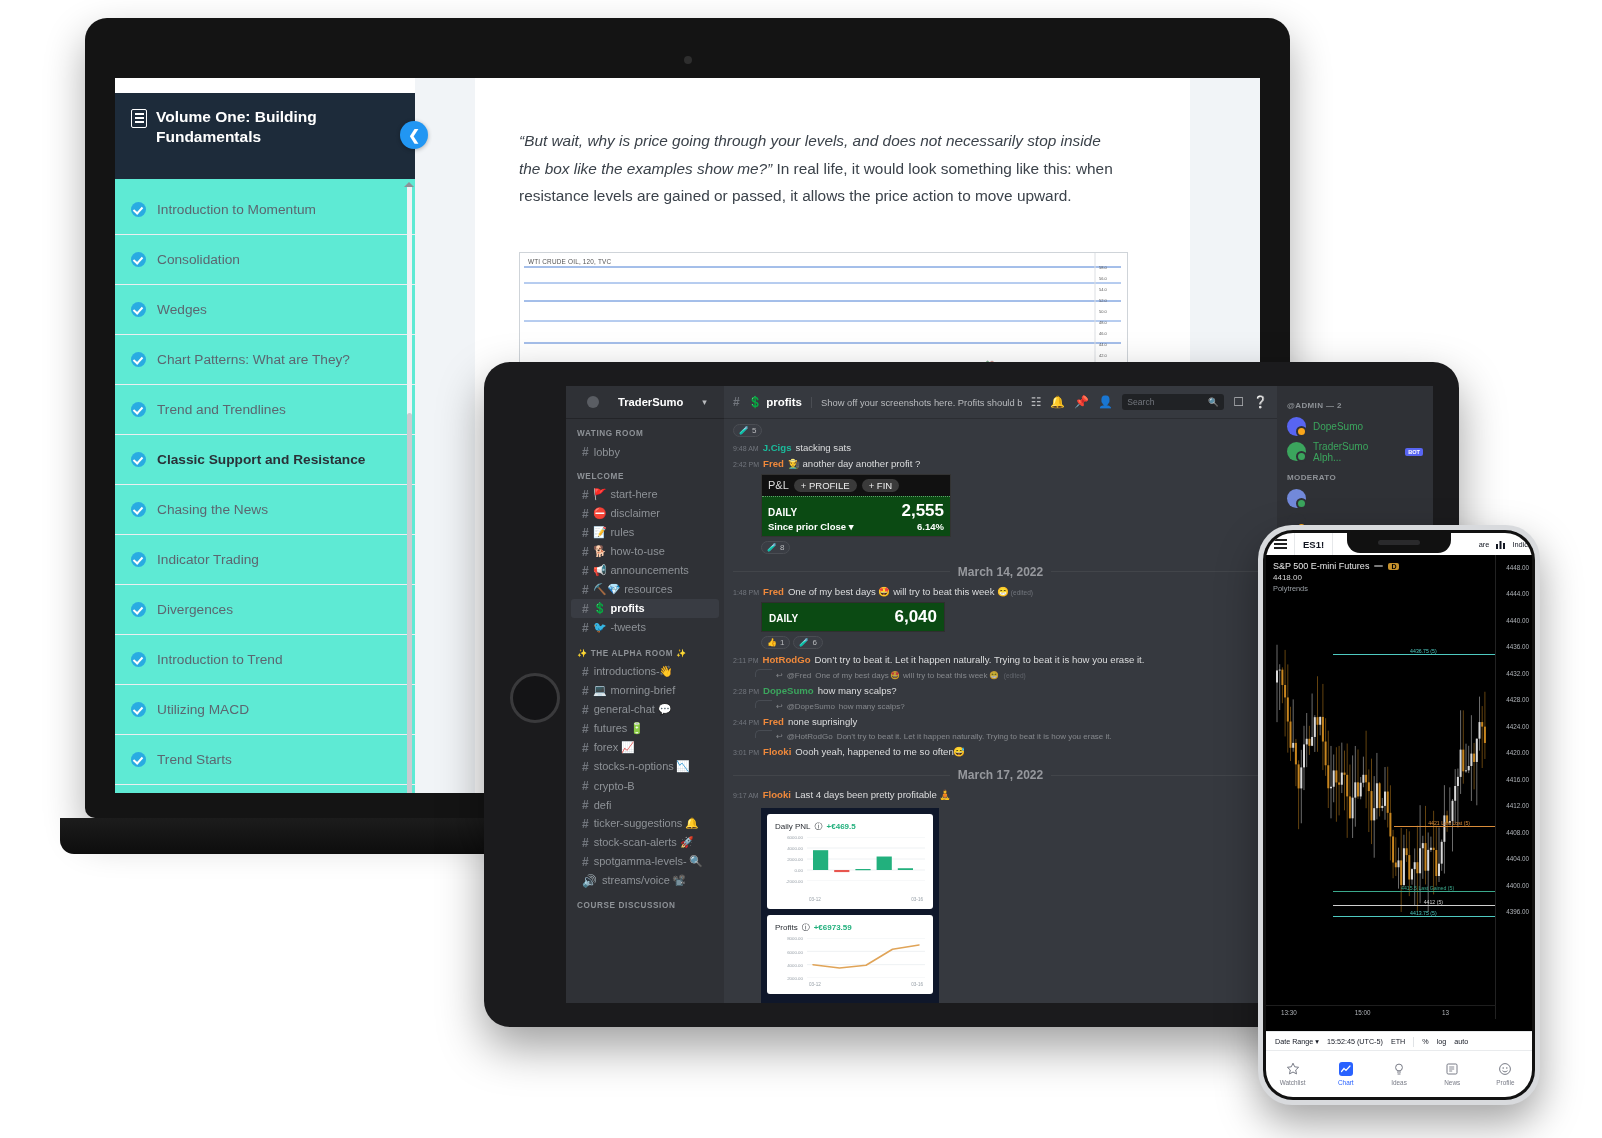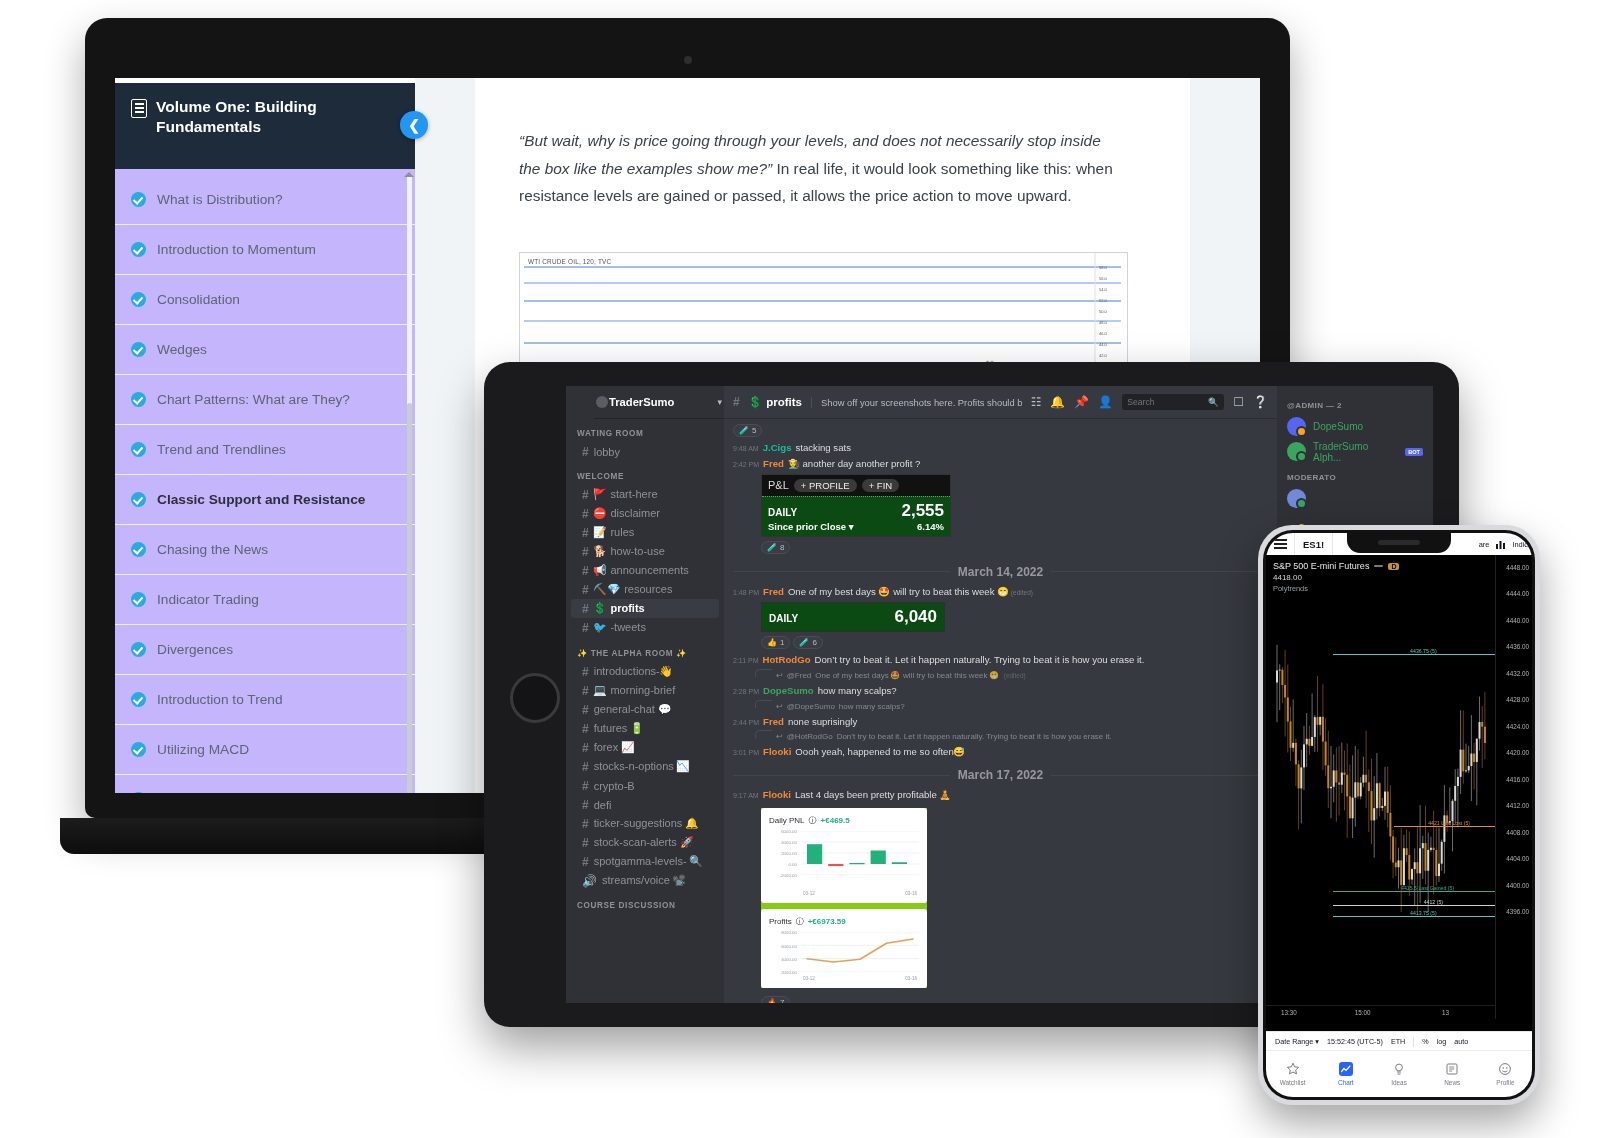--- a/index.html
+++ b/index.html
@@ -13,21 +13,21 @@
     box-shadow:0 18px 40px rgba(0,0,0,.32);}
   #laptop-cam{position:absolute;left:50%;top:38px;width:8px;height:8px;margin-left:-4px;
     border-radius:50%;background:#2e2e2e;}
   #laptop-screen{position:absolute;left:30px;top:60px;right:30px;bottom:25px;background:#fff;overflow:hidden;}
   #laptop-base{position:absolute;left:-25px;top:800px;width:1255px;height:36px;
     background:linear-gradient(#1c1c1c,#0d0d0d);border-radius:0 0 14px 14px;}
   #laptop-notch{position:absolute;left:50%;top:800px;margin-left:-70px;width:140px;height:10px;
     background:#2a2a2a;border-radius:0 0 8px 8px;}
 
   
-  .course-sidebar{position:absolute;left:0;top:5px;width:300px;height:100%;background:#c4b5fd;
+  .course-sidebar{position:absolute;left:0;top:15px;width:300px;height:100%;background:#5eead4;
      border-right:1px solid #e3e6ea;}
   .course-head{background:#1d2b3a;color:#fff;padding:14px 46px 16px 16px;min-height:56px;}
   .course-head-row{display:flex;gap:9px;align-items:flex-start;}
   .course-head-title{font-size:15.5px;font-weight:bold;line-height:1.28;}
   .doc-ico{width:14px;height:17px;border:1.6px solid #fff;border-radius:2px;flex:none;margin-top:2px;
      position:relative;}
   .doc-ico:before,.doc-ico:after{content:"";position:absolute;left:2.5px;right:2.5px;height:1.5px;background:#fff;}
   .doc-ico:before{top:3px;}.doc-ico:after{top:7px;box-shadow:0 4px 0 #fff;}
   .collapse-btn{position:absolute;right:-13px;top:28px;width:28px;height:28px;border-radius:50%;
      background:#2196f3;color:#fff;display:flex;align-items:center;justify-content:center;
@@ -55,22 +55,22 @@
   
   #tablet{position:absolute;left:484px;top:362px;width:975px;height:665px;
      background:#1b1b1d;border-radius:26px;box-shadow:0 20px 46px rgba(0,0,0,.38);}
   #tablet-screen{position:absolute;left:82px;top:24px;right:26px;bottom:24px;background:#36393f;overflow:hidden;}
   #tablet-home{position:absolute;left:26px;top:50%;margin-top:-22px;width:44px;height:44px;border-radius:50%;
      border:3px solid #3a3a3c;background:#141416;}
 
   
   .dc{position:absolute;inset:0;display:flex;background:#36393f;color:#dcddde;font-size:11px;}
   .dc-sidebar{width:158px;background:#2f3136;flex:none;position:relative;overflow:hidden;}
-  .dc-server{height:32px;display:flex;align-items:center;gap:1px;padding:0 2px;
-     box-shadow:0 1px 0 rgba(0,0,0,.25);margin-left:28px;}
+  .dc-server{height:32px;display:flex;align-items:center;gap:19px;padding:0 21px;
+     box-shadow:0 1px 0 rgba(0,0,0,.25);}
   .dc-server-ico{width:12px;height:12px;border-radius:50%;background:#5a5d63;flex:none;}
   .dc-server-name{font-weight:bold;font-size:11.2px;color:#fff;flex:1;}
   .dc-chev{font-size:9px;color:#b9bbbe;}
   .dc-cat{font-size:8.2px;font-weight:bold;letter-spacing:.6px;color:#8e9297;padding:11px 0 4px 11px;}
   .dc-ch{display:flex;align-items:center;gap:5px;padding:2.5px 8px 2.5px 11px;color:#8e9297;font-size:11px;
      border-radius:3px;margin:0 5px;}
   .dc-ch.sel{background:#393c43;color:#fff;font-weight:bold;}
   .dc-hash{color:#72767d;font-size:12px;font-weight:bold;flex:none;}
 
   .dc-main{flex:1;display:flex;flex-direction:column;min-width:0;background:#36393f;}
@@ -101,21 +101,21 @@
   .pnl-card{background:#111;border:1px solid #333;width:188px;margin:3px 0 2px 28px;}
   .pnl-top{display:flex;align-items:center;gap:5px;padding:4px 6px;color:#ddd;font-size:11px;}
   .pnl-pill{background:#3a3a3a;border-radius:9px;padding:1px 7px;font-size:9.5px;color:#eee;white-space:nowrap;}
   .pnl-green{background:#0b4a13;border-top:1px dotted #5fa06b;padding:4px 6px;}
   .pnl-row{display:flex;justify-content:space-between;align-items:baseline;color:#fff;}
   .pnl-lbl{font-size:10px;font-weight:bold;}
   .pnl-val{font-size:17px;font-weight:bold;}
   .pnl-sub{font-size:9.5px;font-weight:bold;}
   .pnl-card2{background:#0b4a13;border:1px solid #2f2f2f;width:168px;margin:3px 0 2px 28px;padding:4px 7px;}
 
-  .pnl-chart-wrap{background:#84cc16;width:166px;margin:6px 0 0 28px;}
+  .pnl-chart-wrap{background:#0f172a;width:166px;margin:6px 0 0 28px;padding:6px;}
   .pnl-chart{background:#fff;border-radius:3px;padding:7px 8px;margin-bottom:6px;}
   .pc-head{display:flex;align-items:center;gap:4px;font-size:8px;color:#2a2e34;margin-bottom:5px;}
   .pc-val{color:#22b07d;font-weight:bold;font-size:8px;}
   .pc-plot{position:relative;height:58px;}
   .pc-yax{position:absolute;left:0;top:0;bottom:0;width:30px;}
   .pc-ytick{position:absolute;right:2px;font-size:4.4px;color:#98a0a8;transform:translateY(-50%);}
   .pc-xax{display:flex;justify-content:space-between;font-size:4.6px;color:#98a0a8;padding:2px 2px 0 34px;}
 
   .dc-members{width:156px;background:#2f3136;flex:none;padding:7px 0 0 0;overflow:hidden;position:relative;}
   .mem-cat{font-size:8px;font-weight:bold;color:#8e9297;letter-spacing:.4px;padding:8px 0 4px 10px;}
@@ -185,24 +185,20 @@
     <div class="course-sidebar">
       <div class="course-head">
         <div class="course-head-row">
           <span class="doc-ico"></span>
           <span class="course-head-title">Volume One: Building Fundamentals</span>
         </div>
       </div>
       <div class="collapse-btn">❮</div>
 
       <div class="lesson-list" id="lesson-list">
-          <div class="lesson">
-            <span class="chk"></span>
-            <span>What is Distribution?</span>
-          </div>
           <div class="lesson">
             <span class="chk"></span>
             <span>Introduction to Momentum</span>
           </div>
           <div class="lesson">
             <span class="chk"></span>
             <span>Consolidation</span>
           </div>
           <div class="lesson">
             <span class="chk"></span>

